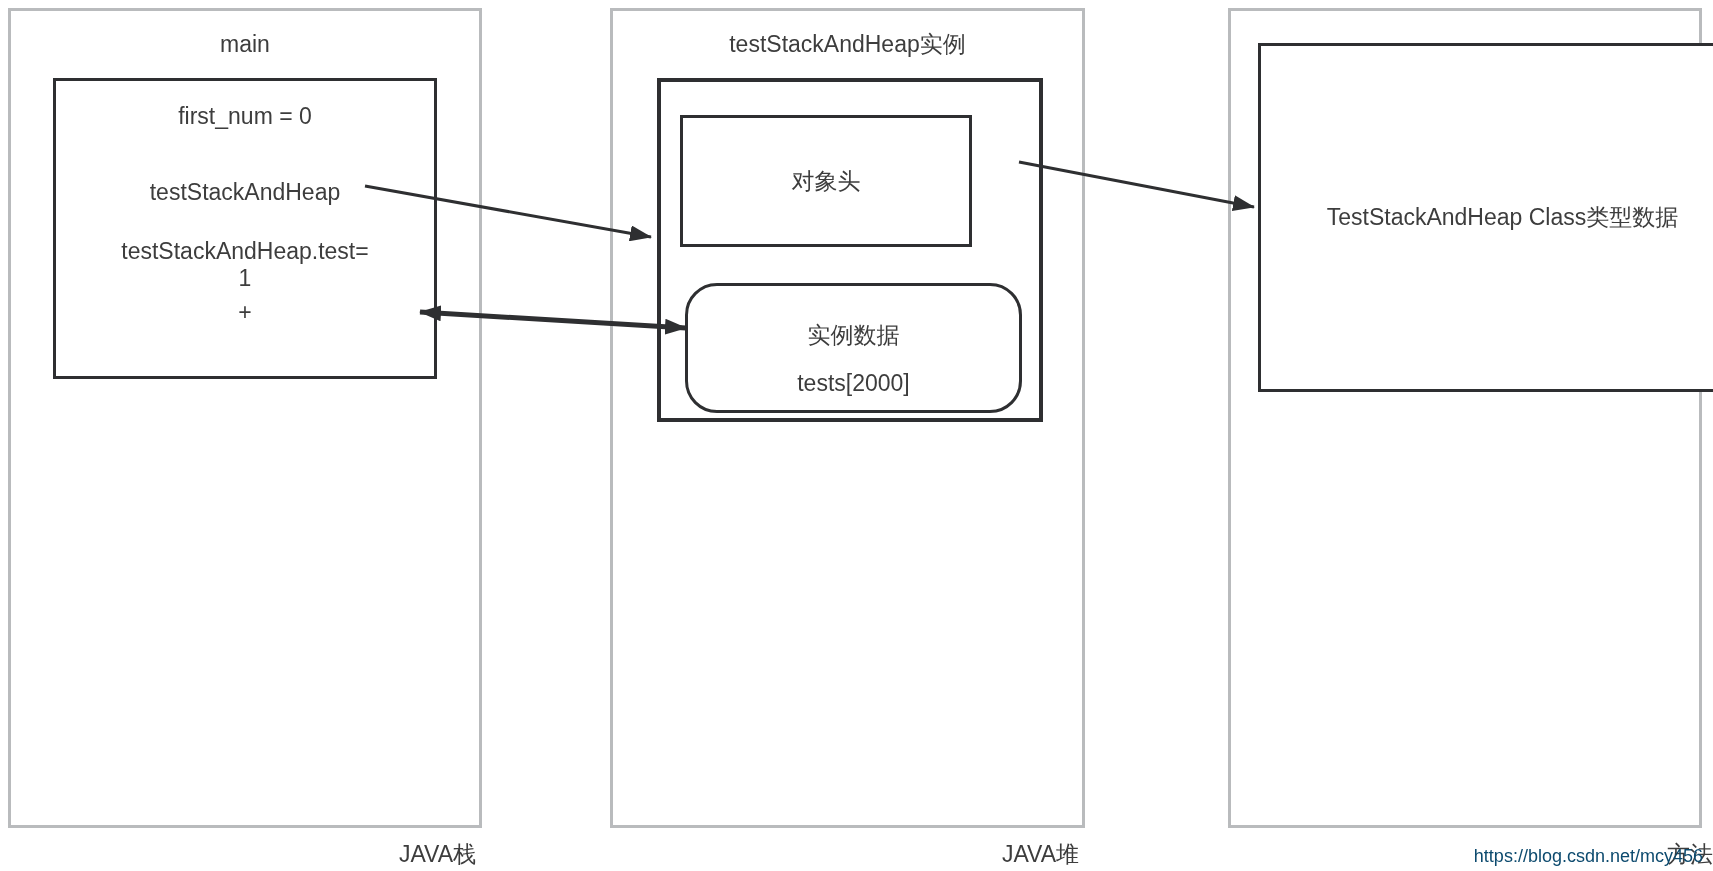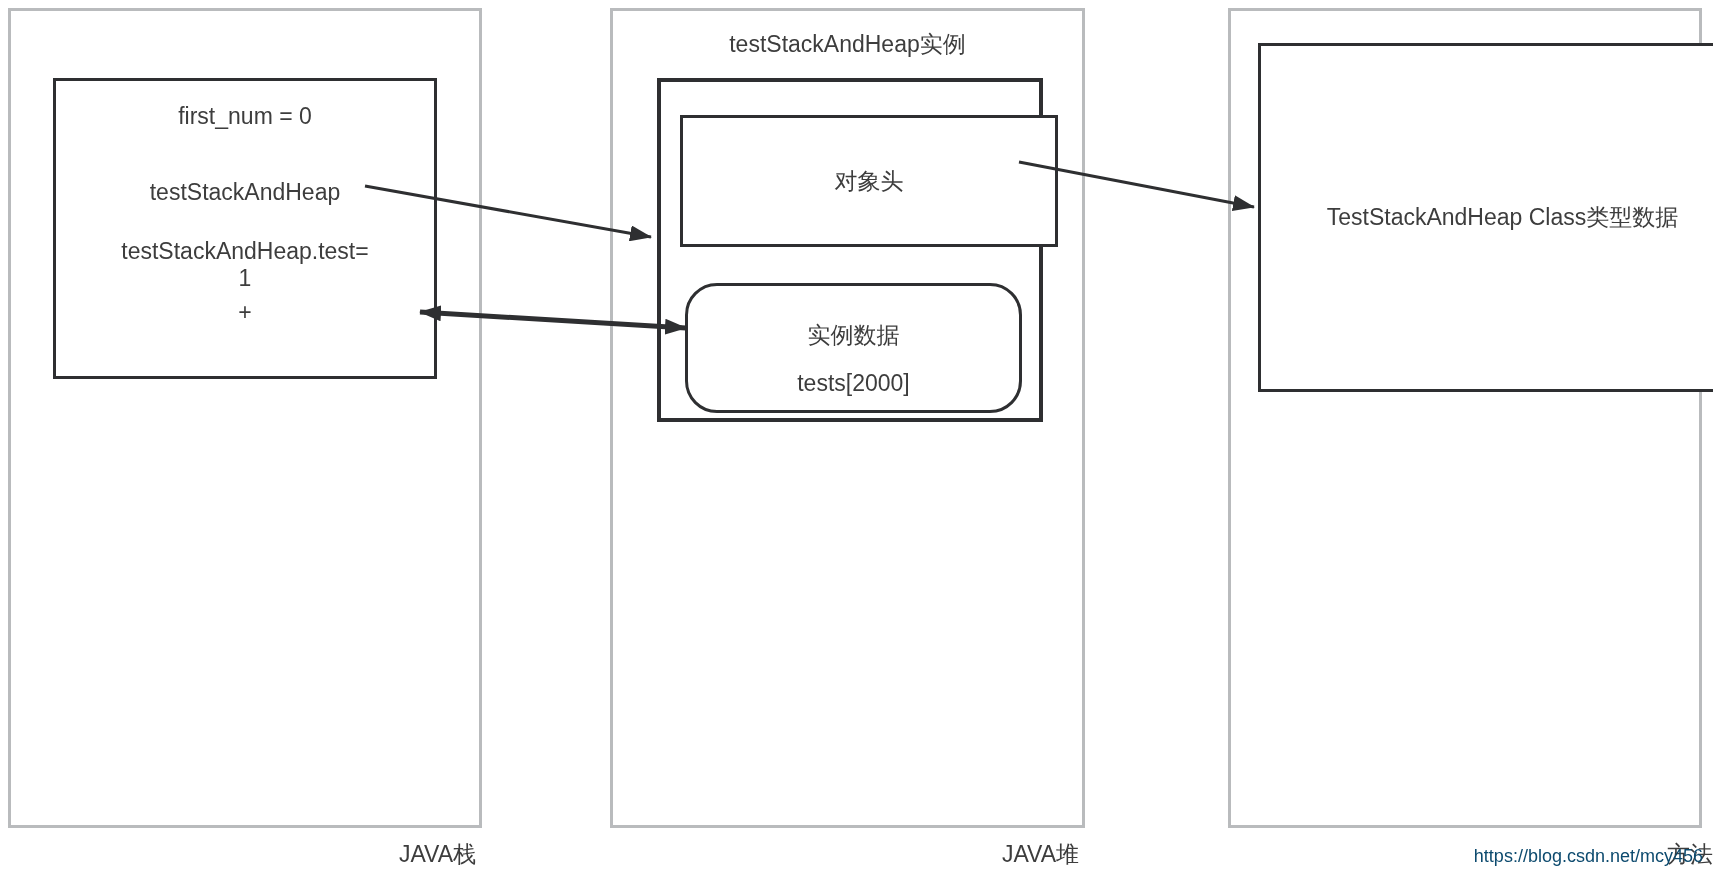--- a/index.html
+++ b/index.html
@@ -53,21 +53,21 @@
     left: 0;
     width: 100%;
     text-align: center;
     font-size: 23px;
     line-height: 27px;
   }
   .wrap-line { display: block; }
 
   
   #heap-instance { left: 44px; top: 57px; width: 386px; height: 344px; border-width: 4px; }
-  #object-header { left: 19px;  top: 23px;  width: 378px; height: 132px; }
+  #object-header { left: 19px;  top: 23px;  width: 292px; height: 132px; }
   #instance-data { left: 24px;  top: 191px; width: 337px; height: 130px; border-radius: 32px; }
   .centered-text {
     position: absolute;
     left: 0; top: 0; right: 0; bottom: 0;
     display: flex;
     align-items: center;
     justify-content: center;
     font-size: 23px;
     line-height: 27px;
     white-space: nowrap;
@@ -113,20 +113,21 @@
   }
   svg.arrows line.thick { stroke-width: 5px; }
   svg.arrows path { fill: #2e2f31; }
 </style>
 </head>
 <body>
 
 <div class="canvas">
 
   <div class="region" id="region-stack">
+    <div class="region-title">main</div>
     <div class="inner-box" id="stack-frame">
       <div class="frame-row" style="top:22px">first_num = 0</div>
       <div class="frame-row" style="top:98px">testStackAndHeap</div>
       <div class="frame-row" style="top:157px">
         <span class="wrap-line">testStackAndHeap.test=</span>
         <span class="wrap-line">1</span>
       </div>
       <div class="frame-row" style="top:218px">
         <span class="wrap-line">+</span>
       </div>

